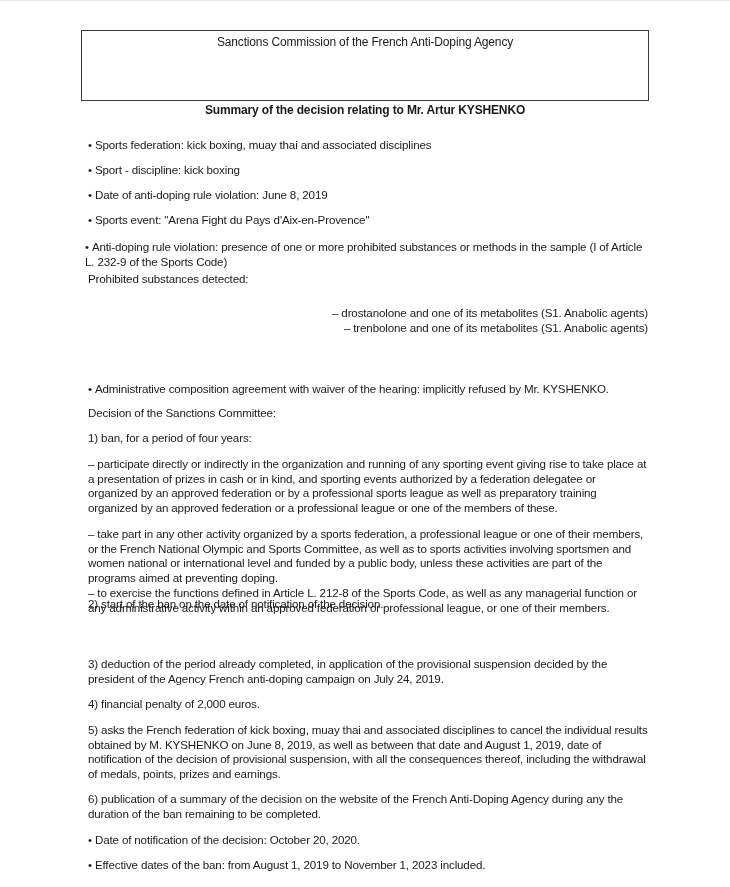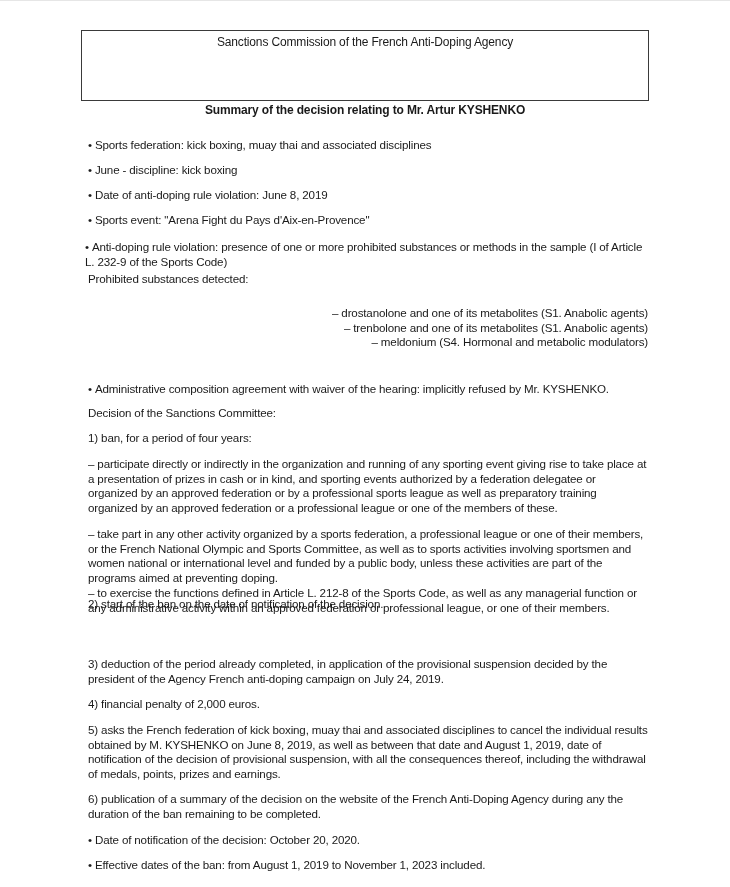--- a/index.html
+++ b/index.html
@@ -69,30 +69,29 @@
 
 <div class="topline"></div>
 
 <div class="header-box">
   <div class="line l1">Sanctions Commission of the French Anti-Doping Agency</div>
   <div class="line l3">Summary of the decision relating to Mr. Artur KYSHENKO</div>
 </div>
 
 <div class="content">
   <div class="p bullet" style="top:138px"><span>Sports federation: kick boxing, muay thai and associated disciplines</span></div>
-  <div class="p bullet" style="top:163px"><span>June - discipline: kick boxing</span></div>
+  <div class="p bullet" style="top:163px"><span>Sport - discipline: kick boxing</span></div>
   <div class="p bullet" style="top:188px"><span>Date of anti-doping rule violation: June 8, 2019</span></div>
   <div class="p bullet" style="top:213px"><span>Sports event: "Arena Fight du Pays d'Aix-en-Provence"</span></div>
   <div class="p bullet" style="top:240px; left:-3px"><span>Anti-doping rule violation: presence of one or more prohibited substances or methods in the sample (I of Article L. 232-9 of the Sports Code)</span></div>
 
   <div class="p" style="top:272px">Prohibited substances detected:</div>
   <div class="p dash-list" style="top:306px">
     <span class="item">– drostanolone and one of its metabolites (S1. Anabolic agents)</span>
     <span class="item">– trenbolone and one of its metabolites (S1. Anabolic agents)</span>
-    <span class="item">– meldonium (S4. Hormonal and metabolic modulators)</span>
   </div>
 
   <div class="p bullet" style="top:382px"><span>Administrative composition agreement with waiver of the hearing: implicitly refused by Mr. KYSHENKO.</span></div>
 
   <div class="p" style="top:406px">Decision of the Sanctions Committee:</div>
   <div class="p" style="top:431px">1) ban, for a period of four years:</div>
   <div class="p" style="top:457px">– participate directly or indirectly in the organization and running of any sporting event giving rise to take place at a presentation of prizes in cash or in kind, and sporting events authorized by a federation delegatee or organized by an approved federation or by a professional sports league as well as preparatory training organized by an approved federation or a professional league or one of the members of these.</div>
   <div class="p" style="top:527px">– take part in any other activity organized by a sports federation, a professional league or one of their members, or the French National Olympic and Sports Committee, as well as to sports activities involving sportsmen and women national or international level and funded by a public body, unless these activities are part of the programs aimed at preventing doping.</div>
   <div class="p" style="top:586px">– to exercise the functions defined in Article L. 212-8 of the Sports Code, as well as any managerial function or any administrative activity within an approved federation or professional league, or one of their members.</div>
   <div class="p" style="top:597px">2) start of the ban on the date of notification of the decision.</div>

